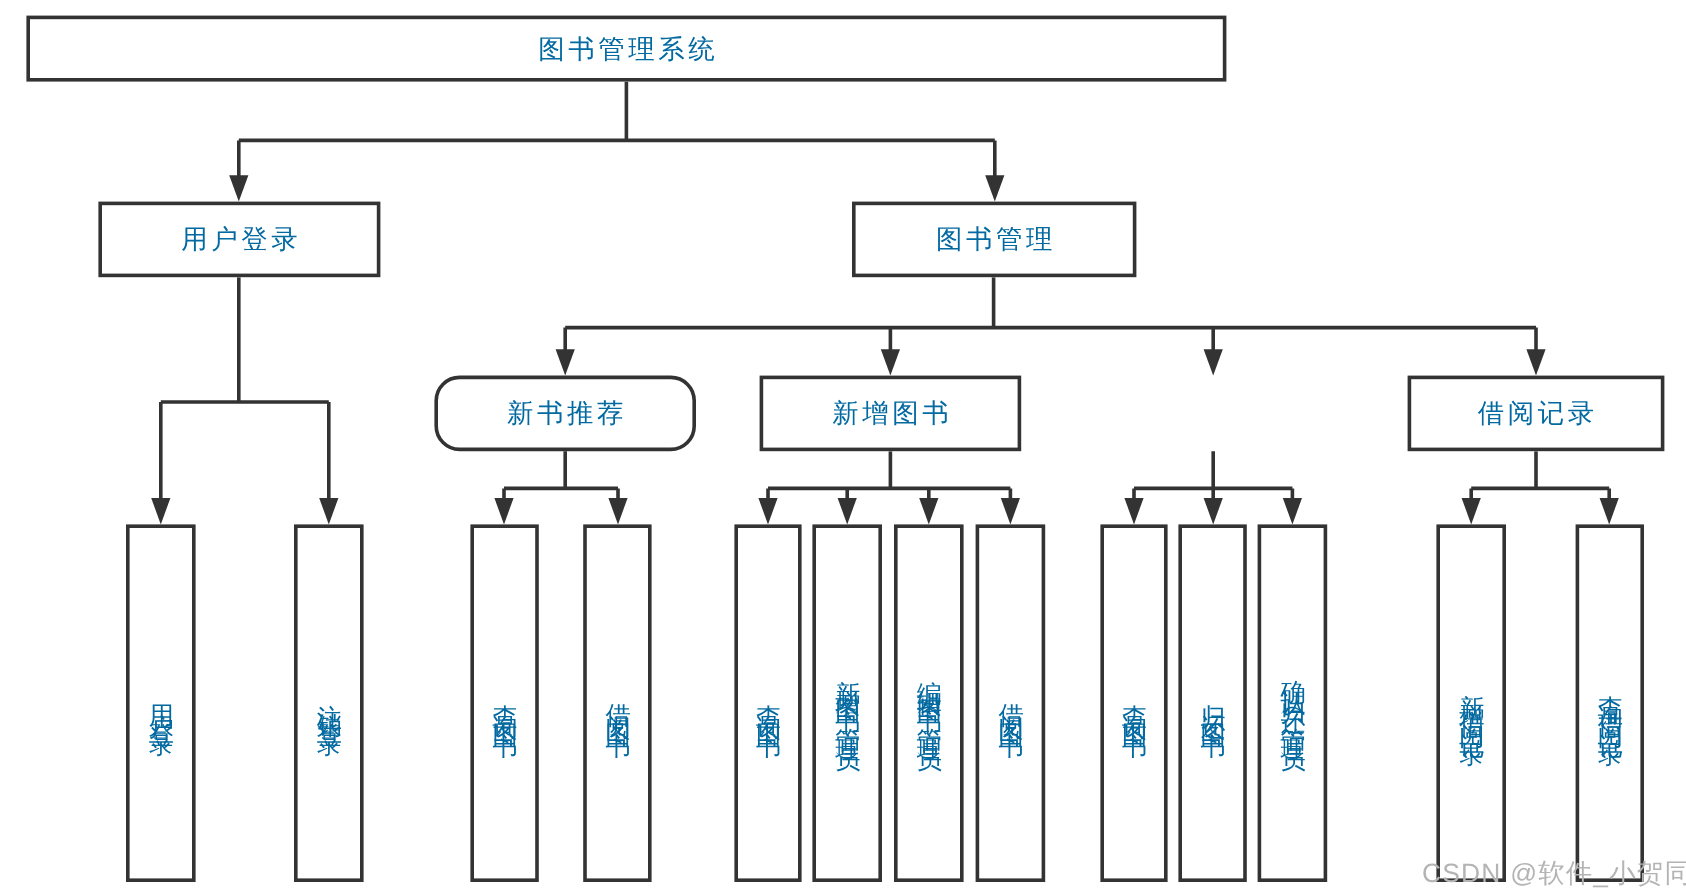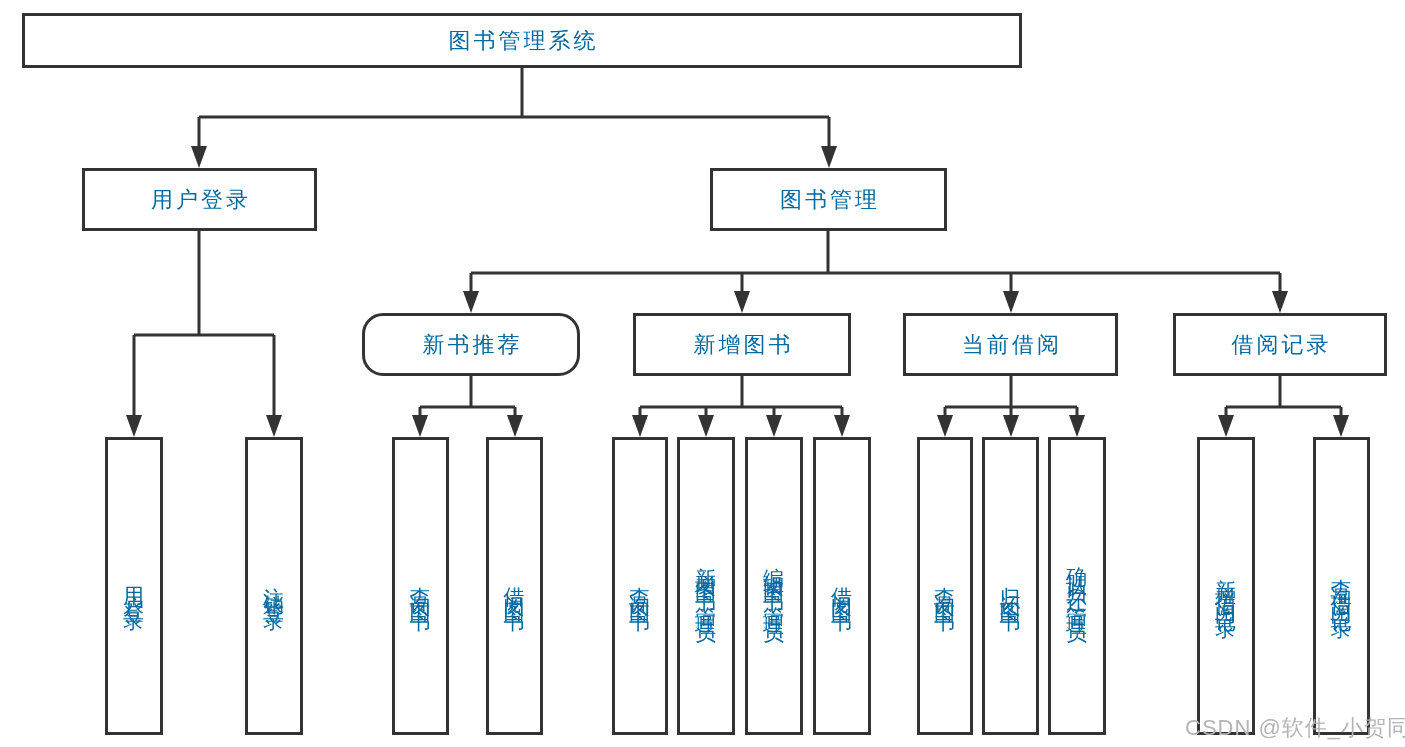--- a/index.html
+++ b/index.html
@@ -88,21 +88,20 @@
     </g>
   </svg>
 
   <div class="node" style="left:22px; top:13px; width:1000px; height:55px;">图书管理系统</div>
 
   <div class="node" style="left:82px; top:168px; width:235px; height:63px;">用户登录</div>
   <div class="node" style="left:710px; top:168px; width:237px; height:63px;">图书管理</div>
 
   <div class="node" style="left:362px; top:313px; width:218px; height:63px;border-radius:21px;">新书推荐</div>
   <div class="node" style="left:633px; top:313px; width:218px; height:63px;">新增图书</div>
-  <div class="node" style="left:903px; top:313px; width:215px; height:63px;">当前借阅</div>
   <div class="node" style="left:1173px; top:313px; width:214px; height:63px;">借阅记录</div>
 
   <div class="vnode" style="left:105px; top:437px; width:58px; height:298px;">用户登录</div>
   <div class="vnode" style="left:245px; top:437px; width:58px; height:298px;">注销登录</div>
 
   <div class="vnode" style="left:392px; top:437px; width:57px; height:298px;">查询图书</div>
   <div class="vnode" style="left:486px; top:437px; width:57px; height:298px;">借阅图书</div>
 
   <div class="vnode" style="left:612px; top:437px; width:56px; height:298px;">查询图书</div>
   <div class="vnode" style="left:677px; top:437px; width:58px; height:298px;">新增图书（管理员）</div>

